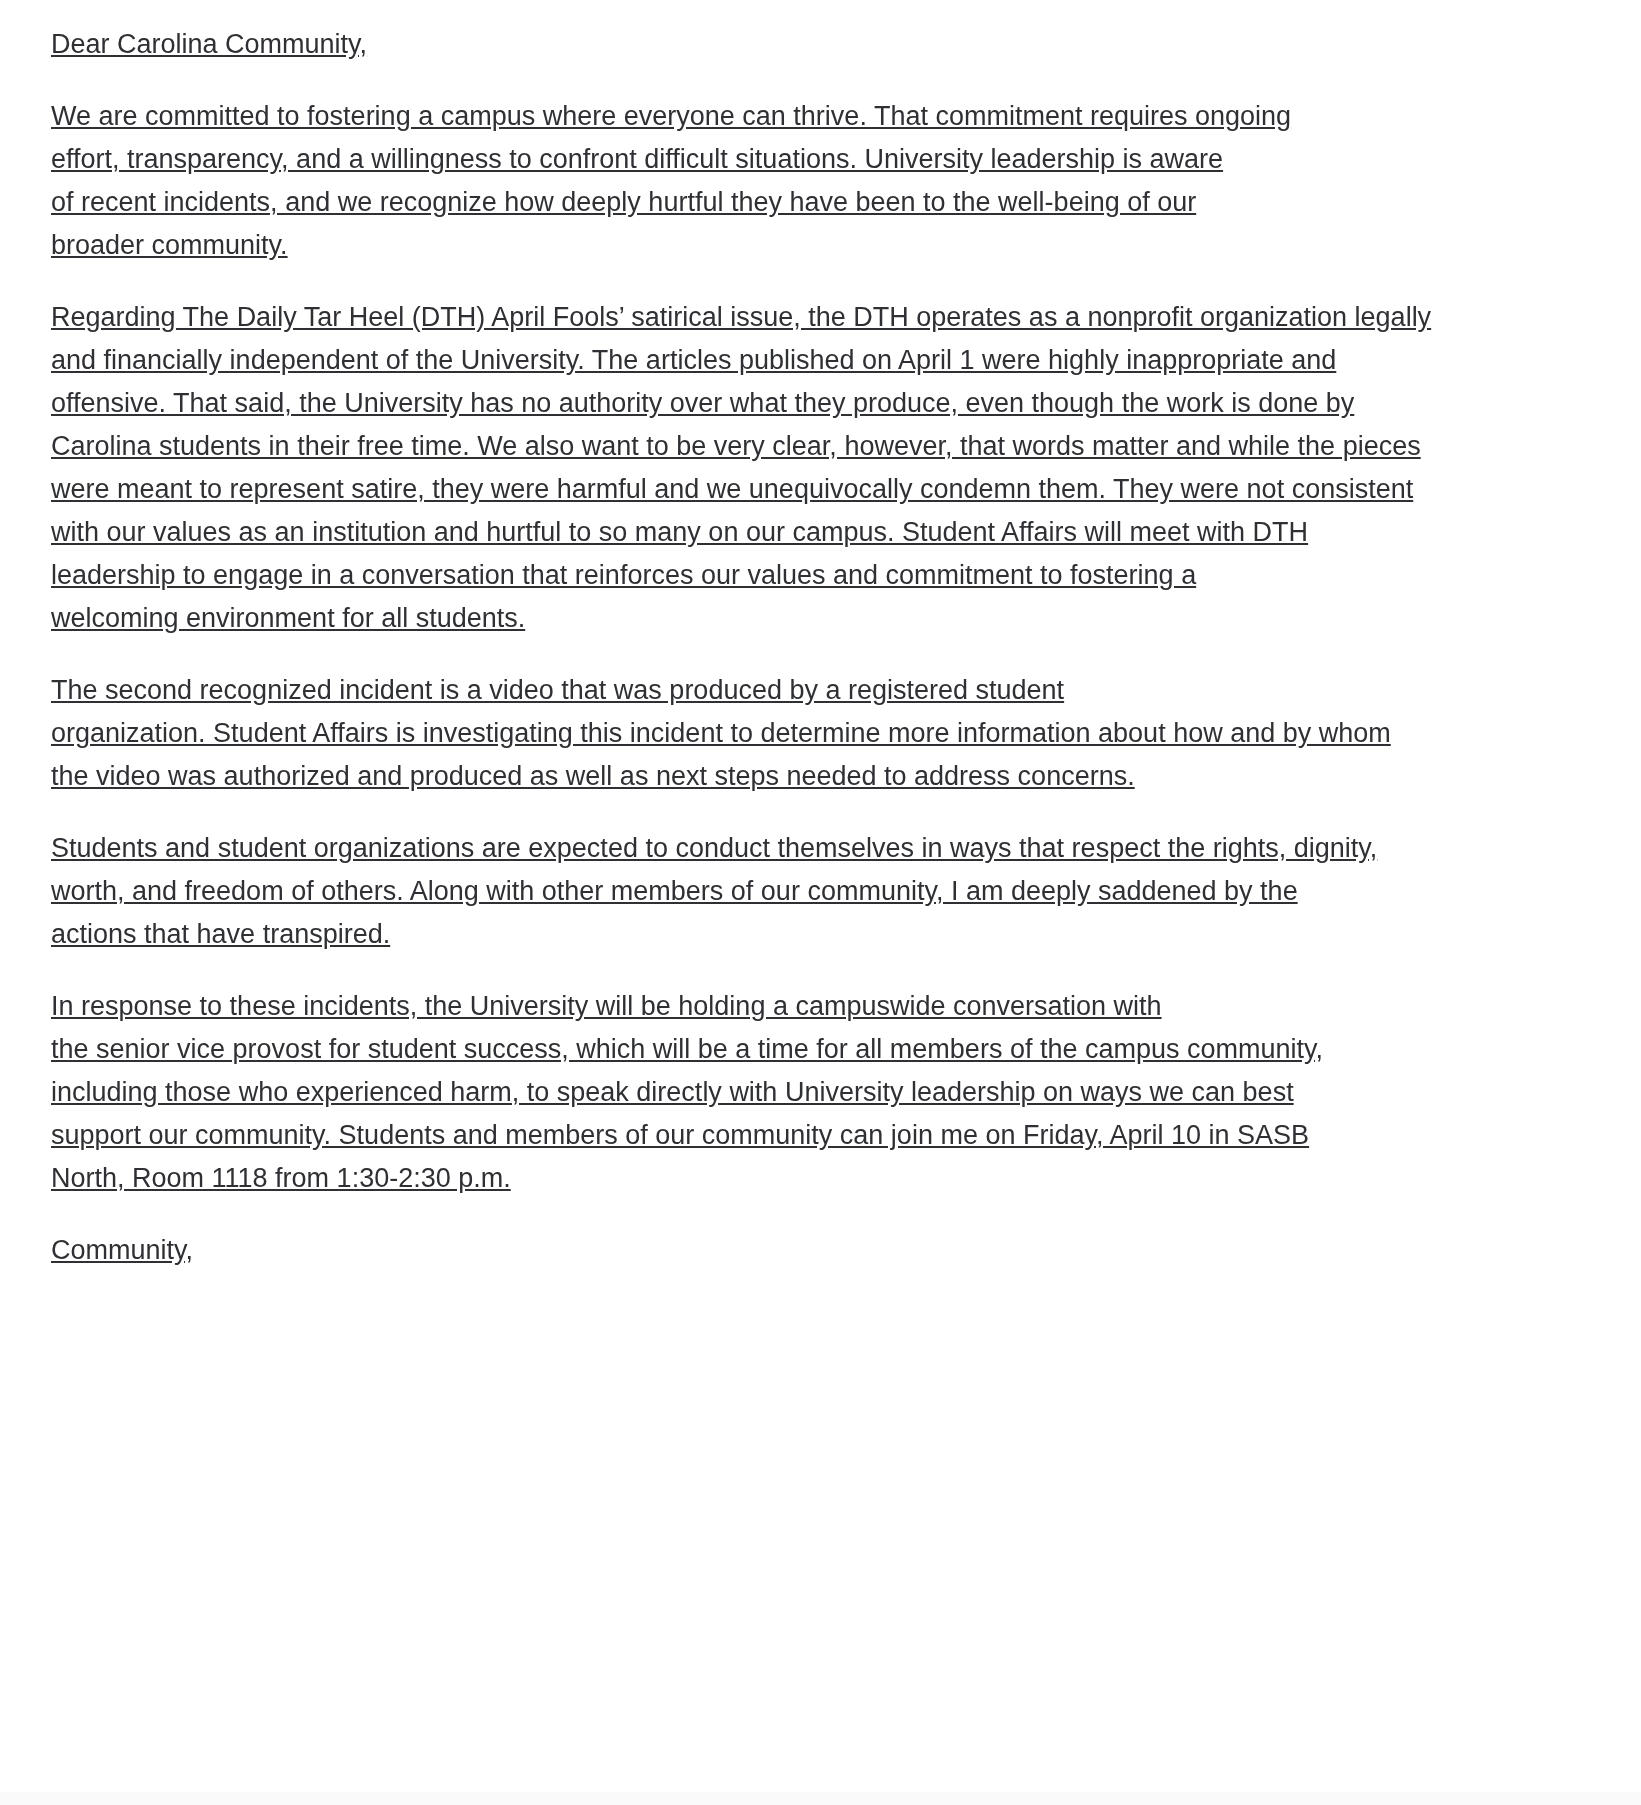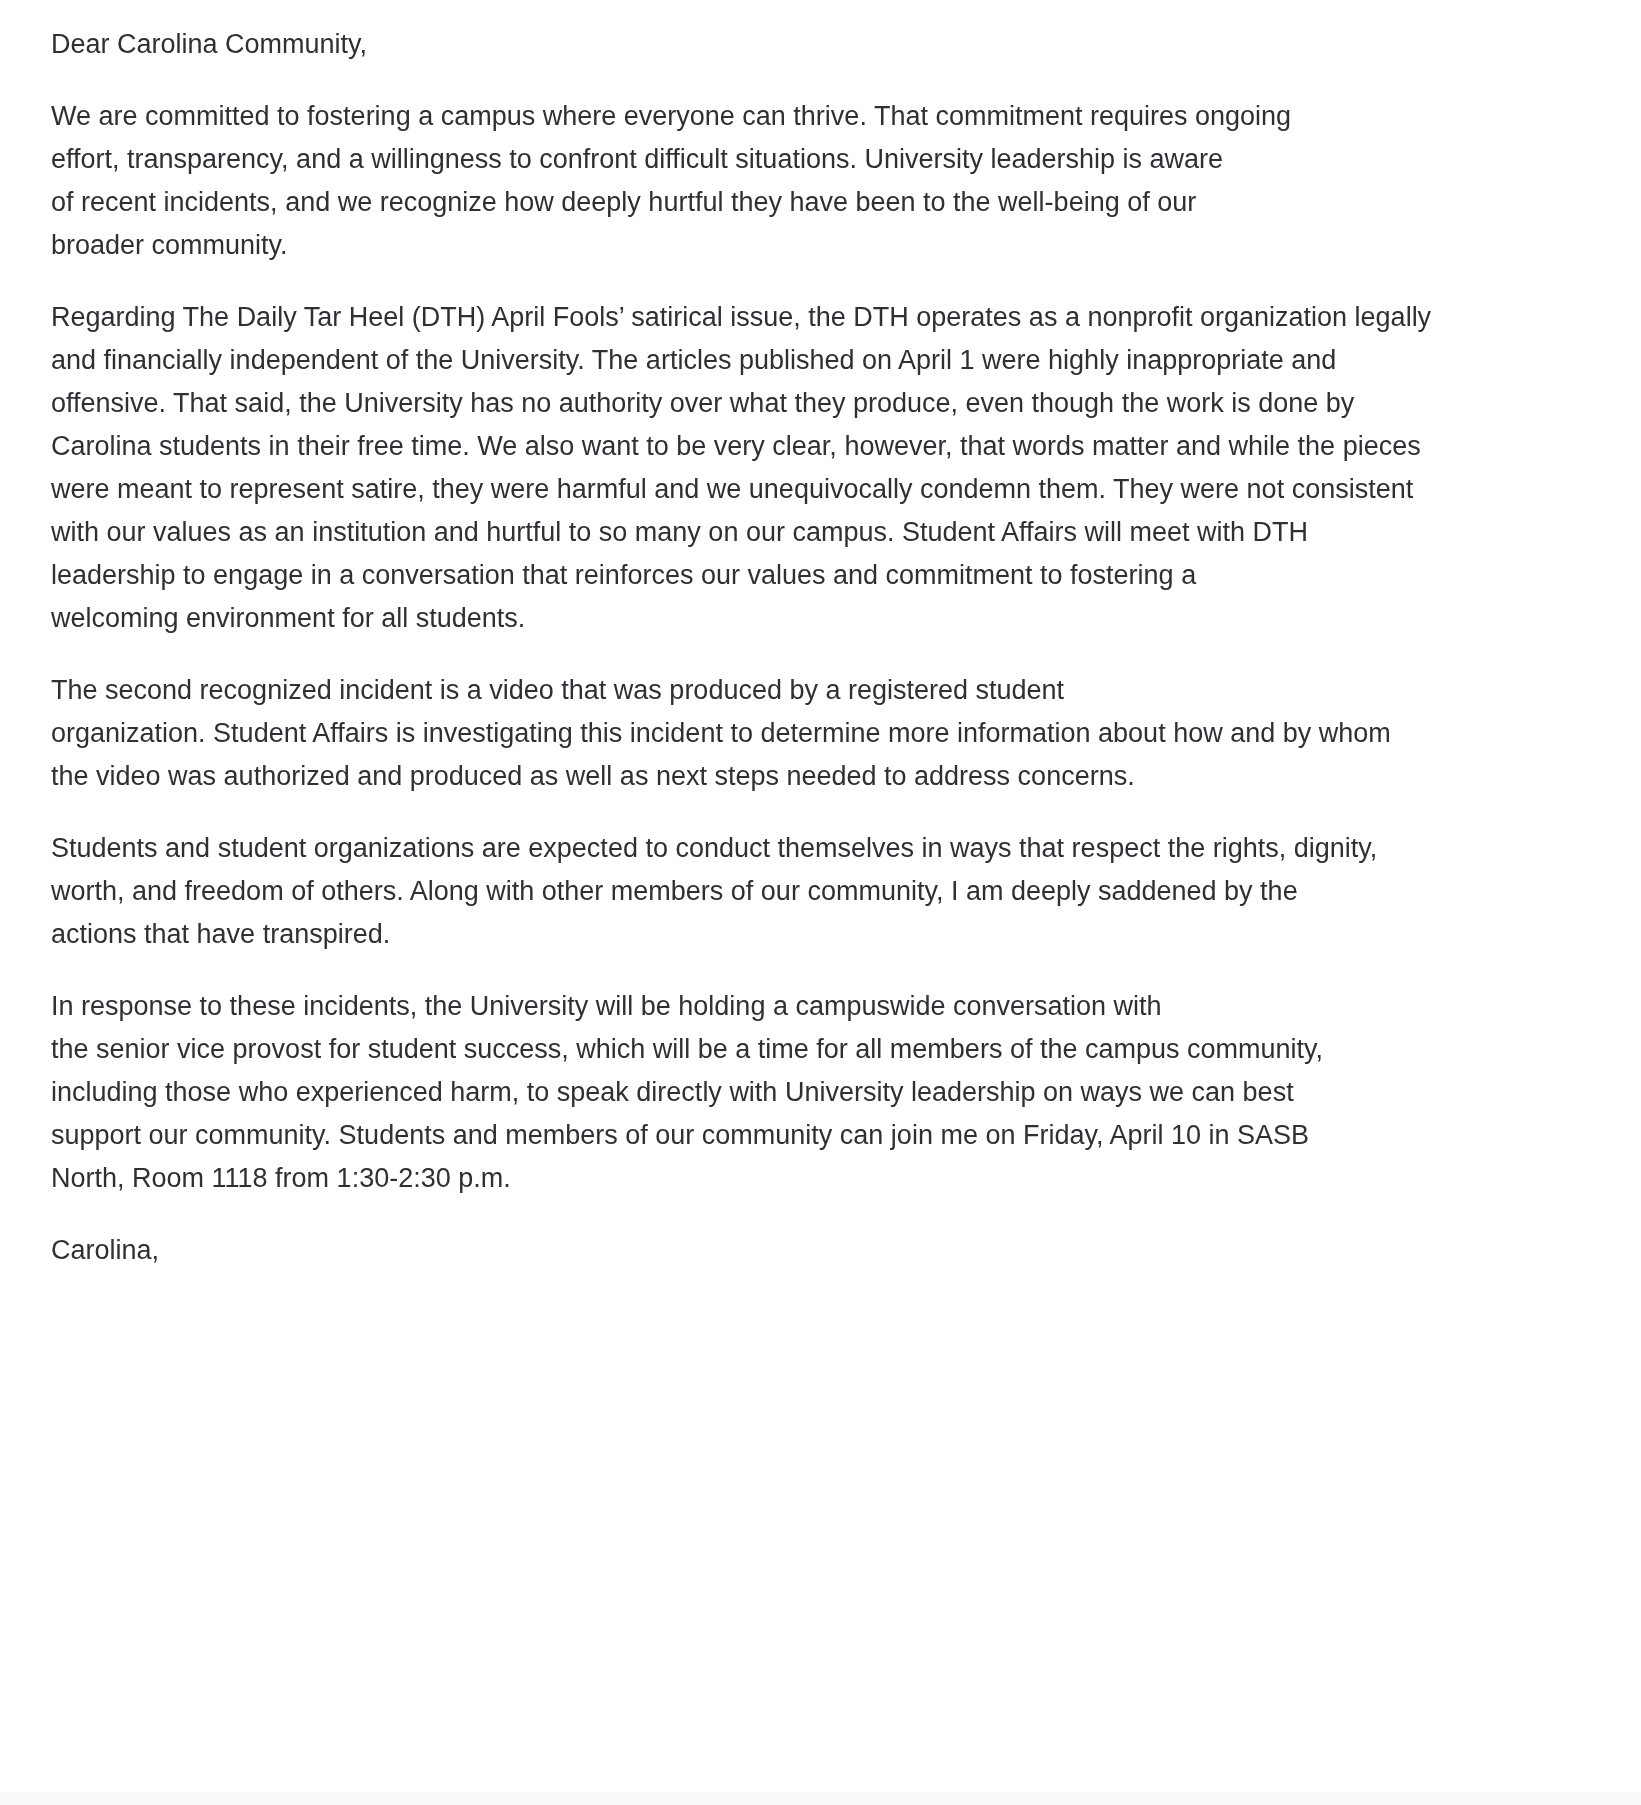--- a/index.html
+++ b/index.html
@@ -17,20 +17,21 @@
   }
   .letter {
     position: absolute;
     top: 0;
     left: 0;
     width: 1641px;
     padding: 23px 40px 0 51px;
     font-size: 27px;
     line-height: 43px;
     color: #2e3033;
+    text-decoration: underline;
     -webkit-font-smoothing: antialiased;
   }
   .letter p {
     margin: 0 0 29px 0;
     white-space: pre-wrap;
   }
   .bottom-strip {
     position: absolute;
     left: 0;
     bottom: 0;
@@ -46,17 +47,17 @@
   <p>Dear Carolina Community,</p>
 
   <div id="letter-body">
       <p>We are committed to fostering a campus where everyone can thrive. That commitment requires ongoing<br>effort, transparency, and a willingness to confront difficult situations. University leadership is aware<br>of recent incidents, and we recognize how deeply hurtful they have been to the well-being of our<br>broader community.</p>
       <p>Regarding The Daily Tar Heel (DTH) April Fools’ satirical issue, the DTH operates as a nonprofit organization legally<br>and financially independent of the University. The articles published on April 1 were highly inappropriate and<br>offensive. That said, the University has no authority over what they produce, even though the work is done by<br>Carolina students in their free time. We also want to be very clear, however, that words matter and while the pieces<br>were meant to represent satire, they were harmful and we unequivocally condemn them. They were not consistent<br>with our values as an institution and hurtful to so many on our campus. Student Affairs will meet with DTH<br>leadership to engage in a conversation that reinforces our values and commitment to fostering a<br>welcoming environment for all students.</p>
       <p>The second recognized incident is a video that was produced by a registered student<br>organization. Student Affairs is investigating this incident to determine more information about how and by whom<br>the video was authorized and produced as well as next steps needed to address concerns.</p>
       <p>Students and student organizations are expected to conduct themselves in ways that respect the rights, dignity,<br>worth, and freedom of others. Along with other members of our community, I am deeply saddened by the<br>actions that have transpired.</p>
       <p>In response to these incidents, the University will be holding a campuswide conversation with<br>the senior vice provost for student success, which will be a time for all members of the campus community,<br>including those who experienced harm, to speak directly with University leadership on ways we can best<br>support our community. Students and members of our community can join me on Friday, April 10 in SASB<br>North, Room 1118 from 1:30-2:30 p.m.</p>
     </div>
 
-  <p>Carolina,</p>
+  <p>Community,</p>
 
 </div>
 
 <div class="bottom-strip"></div>
 
 </body></html>

